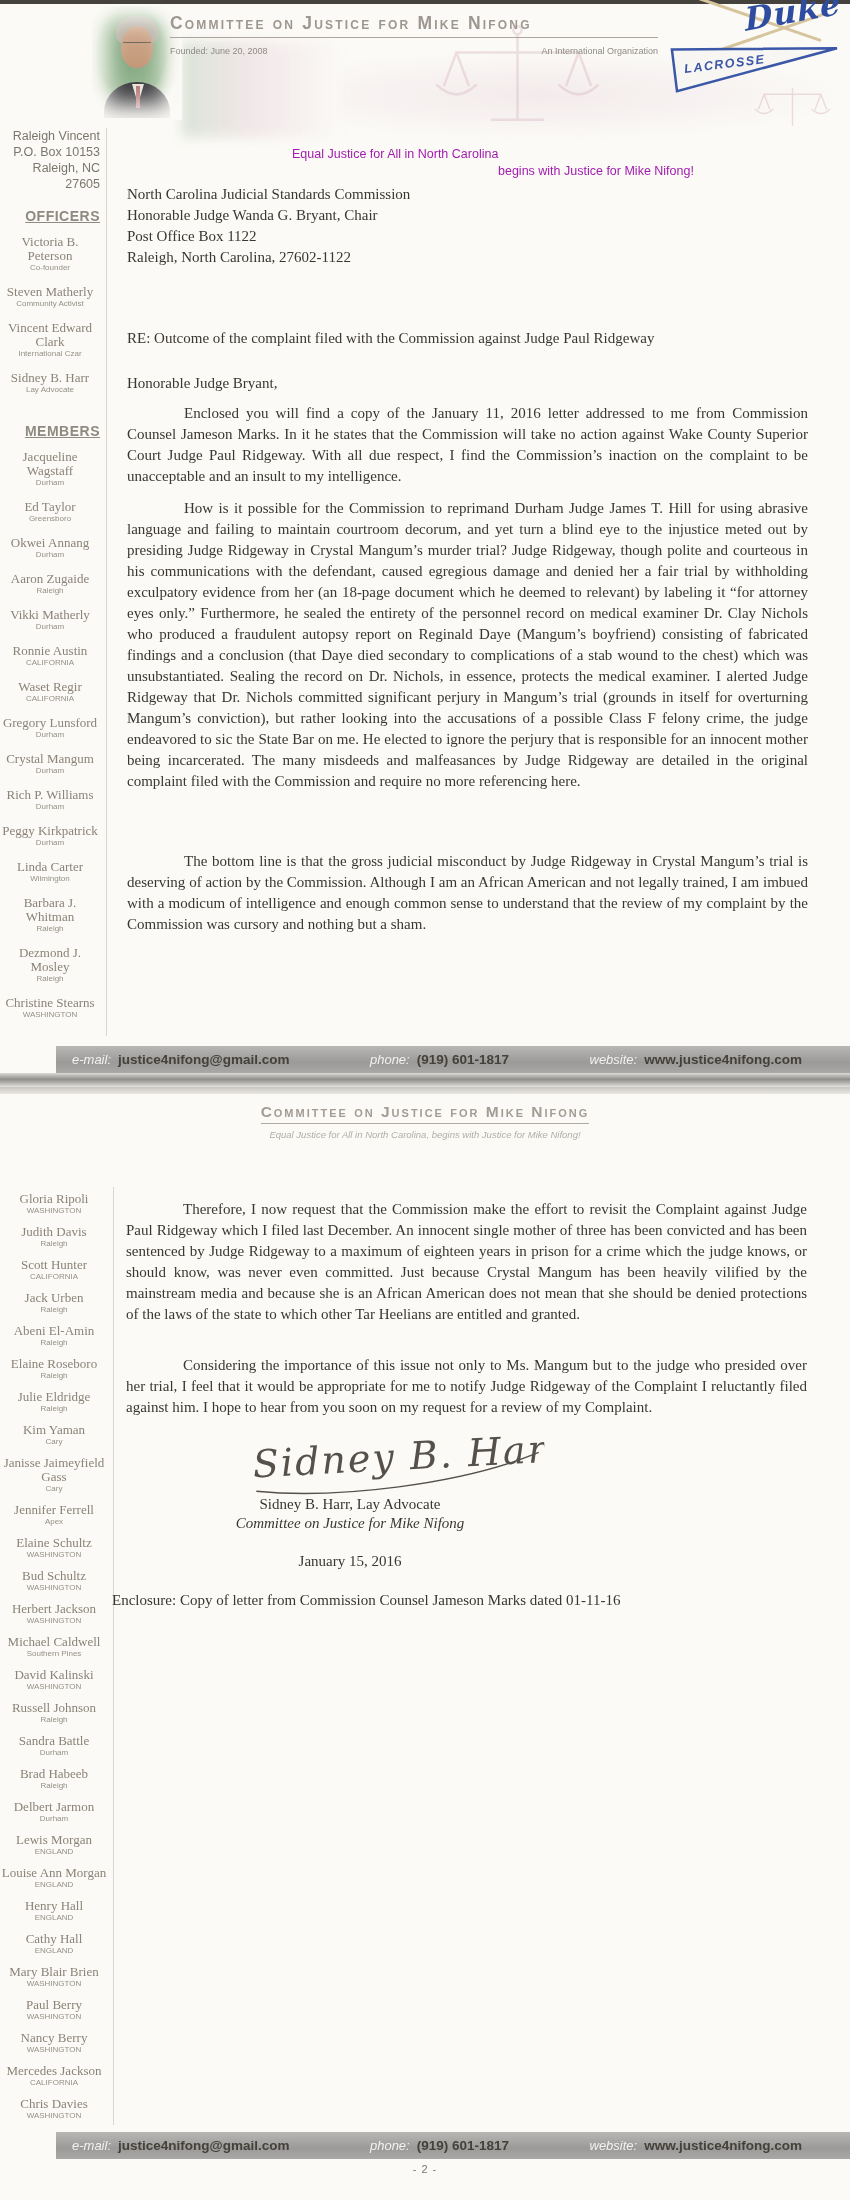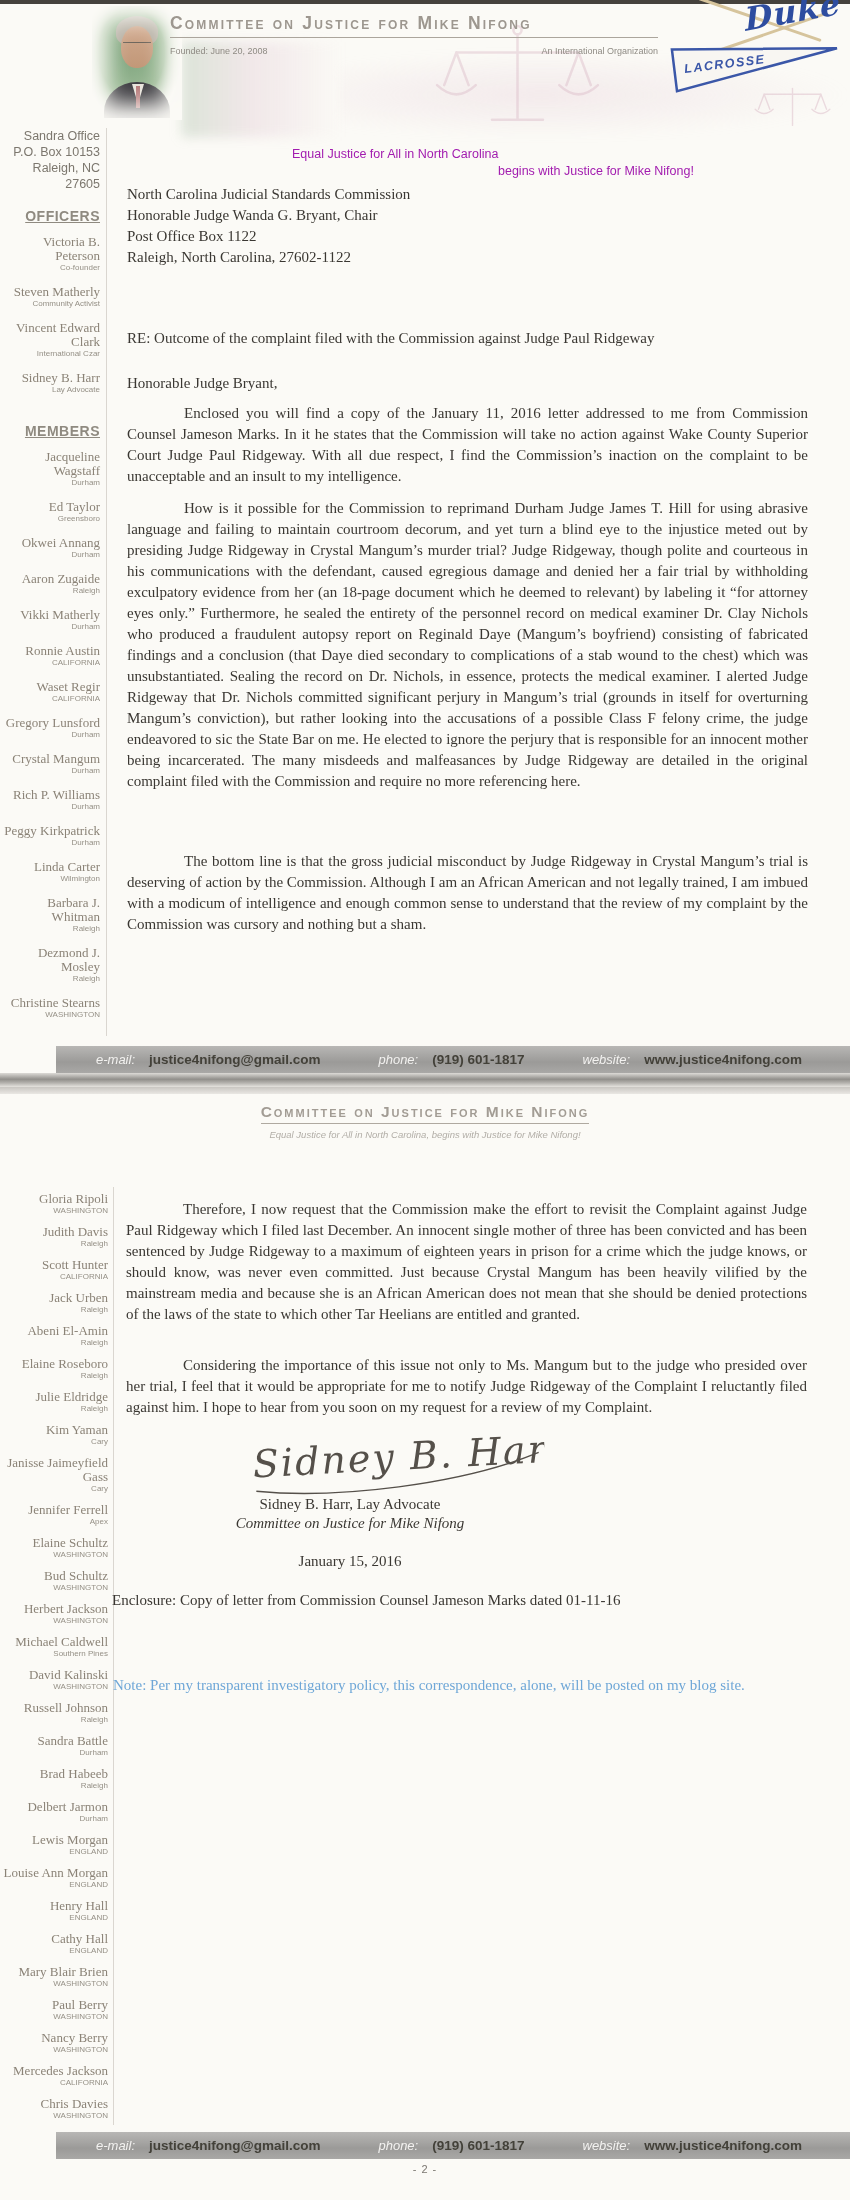--- a/index.html
+++ b/index.html
@@ -64,21 +64,21 @@
   #p1-sidebar { left:0; top:128px; width:100px; }
   #p2-sidebar { left:0; top:105px; width:108px; }
   .divider { position:absolute; width:1px; background:#dad6d0; }
   #p1-divider { left:106px; top:128px; height:908px; }
   #p2-divider { left:113px; top:100px; height:938px; }
 
   .office { font-family:"Liberation Sans", sans-serif; font-size:12.5px; line-height:16px; color:#7c776e; }
   .side-heading { display:inline-block; font-family:"Liberation Sans", sans-serif; font-size:14px;
       font-weight:bold; letter-spacing:.5px; text-decoration:underline; color:#8f8a80;
       margin:16px 0 11px 12px; }
-  .entry { margin-bottom:12px; }
+  .entry { margin-bottom:12px;text-align:center; }
   #p2-sidebar .entry { margin-bottom:9px; }
   .entry-name { font-family:"Liberation Serif", serif; font-size:13px; line-height:14px; color:#8b8377; }
   .entry-sub { font-family:"Liberation Sans", sans-serif; font-size:8px; line-height:10px; color:#959086; }
 
   
   .col { position:absolute; left:127px; width:681px; color:#3a3732; font-size:15px; line-height:21px; }
   .body-para { text-align:justify; text-indent:57px; }
   .recipient-line { white-space:nowrap; }
   .u { text-decoration:underline; }
 
@@ -87,21 +87,21 @@
   .note-blue { position:absolute; left:113px; top:588px; width:700px; color:#6fa7d7;
       font-size:15px; line-height:21px; padding-left:22px; text-indent:-22px; }
 
   
   .footerbar { position:absolute; left:56px; width:794px; height:27px;
       background:linear-gradient(to bottom,#b8b7b5,#9b9a98 60%,#a9a8a6);
       display:flex; align-items:center; justify-content:space-between;
       padding:0 48px 0 16px; font-family:"Liberation Sans", sans-serif; }
   #p1-footer { top:1046px; }
   #p2-footer { top:1045px; }
-  .fgroup { display:flex; align-items:baseline; gap:14px; white-space:nowrap;margin-left:24px; }
+  .fgroup { display:flex; align-items:baseline; gap:7px; white-space:nowrap; }
   .flabel { font-style:italic; font-size:13px; color:#f3f2f0; }
   .fvalue { font-weight:bold; font-size:13.5px; color:#434139; }
 
   .page-num { position:absolute; left:0; top:1076px; width:850px; text-align:center;
       font-family:"Liberation Sans", sans-serif; font-size:11px; color:#7b7771; letter-spacing:1px; }
 
   
   .p2-title-wrap { position:absolute; left:0; top:16px; width:850px; text-align:center; }
   .p2-title { display:inline-block; font-family:"Liberation Sans", sans-serif; font-variant:small-caps;
       font-weight:bold; font-size:15.5px; letter-spacing:2px; color:#a29c94;
@@ -172,21 +172,21 @@
         <text x="13" y="28" font-family="Liberation Sans, sans-serif" font-size="12.5" font-style="italic" font-weight="bold" fill="#3b57a8" letter-spacing="1.5">LACROSSE</text>
       </svg>
     </div>
 
     <div class="tagline tagline-left">Equal Justice for All in North Carolina</div>
     <div class="tagline tagline-right">begins with Justice for Mike Nifong!</div>
 
     <div class="sidebar" id="p1-sidebar">
       <div class="office">
 
-      <div class="office-line">Sandra Office</div>
+      <div class="office-line">Raleigh Vincent</div>
           <div class="office-line">P.O. Box 10153</div>
           <div class="office-line">Raleigh, NC</div>
           <div class="office-line">27605</div>
         </div>
       <div><span class="side-heading">OFFICERS</span></div>
       <div>
 
           <div class="entry">
             <div class="entry-name">Victoria B. Peterson</div>
             <div class="entry-sub">Co-founder</div>
@@ -484,21 +484,20 @@
 
     <div id="p2-col-sig" style="top:408px;text-align:center;">
       <div>Sidney B. Harr, Lay Advocate</div>
       <div style="font-style:italic;">Committee on Justice for Mike Nifong</div>
     </div>
 
     <div id="p2-col-sig" style="top:465px; position:absolute; left:170px; width:360px; text-align:center; font-size:15px; color:#3a3732;">January 15, 2016</div>
 
     <div class="col" style="left:112px; top:503px; width:696px;">Enclosure:  Copy of letter from Commission Counsel Jameson Marks dated 01-11-16</div>
 
-    <div class="note-blue">Note:  Per my transparent investigatory policy, this correspondence, alone, will be posted on my blog site.</div>
 
     <div class="footerbar" id="p2-footer">
       <div class="fgroup">
         <span class="flabel">e-mail:</span>
         <span class="fvalue">justice4nifong@gmail.com</span>
       </div>
       <div class="fgroup">
         <span class="flabel">phone:</span>
         <span class="fvalue">(919) 601-1817</span>
       </div>

